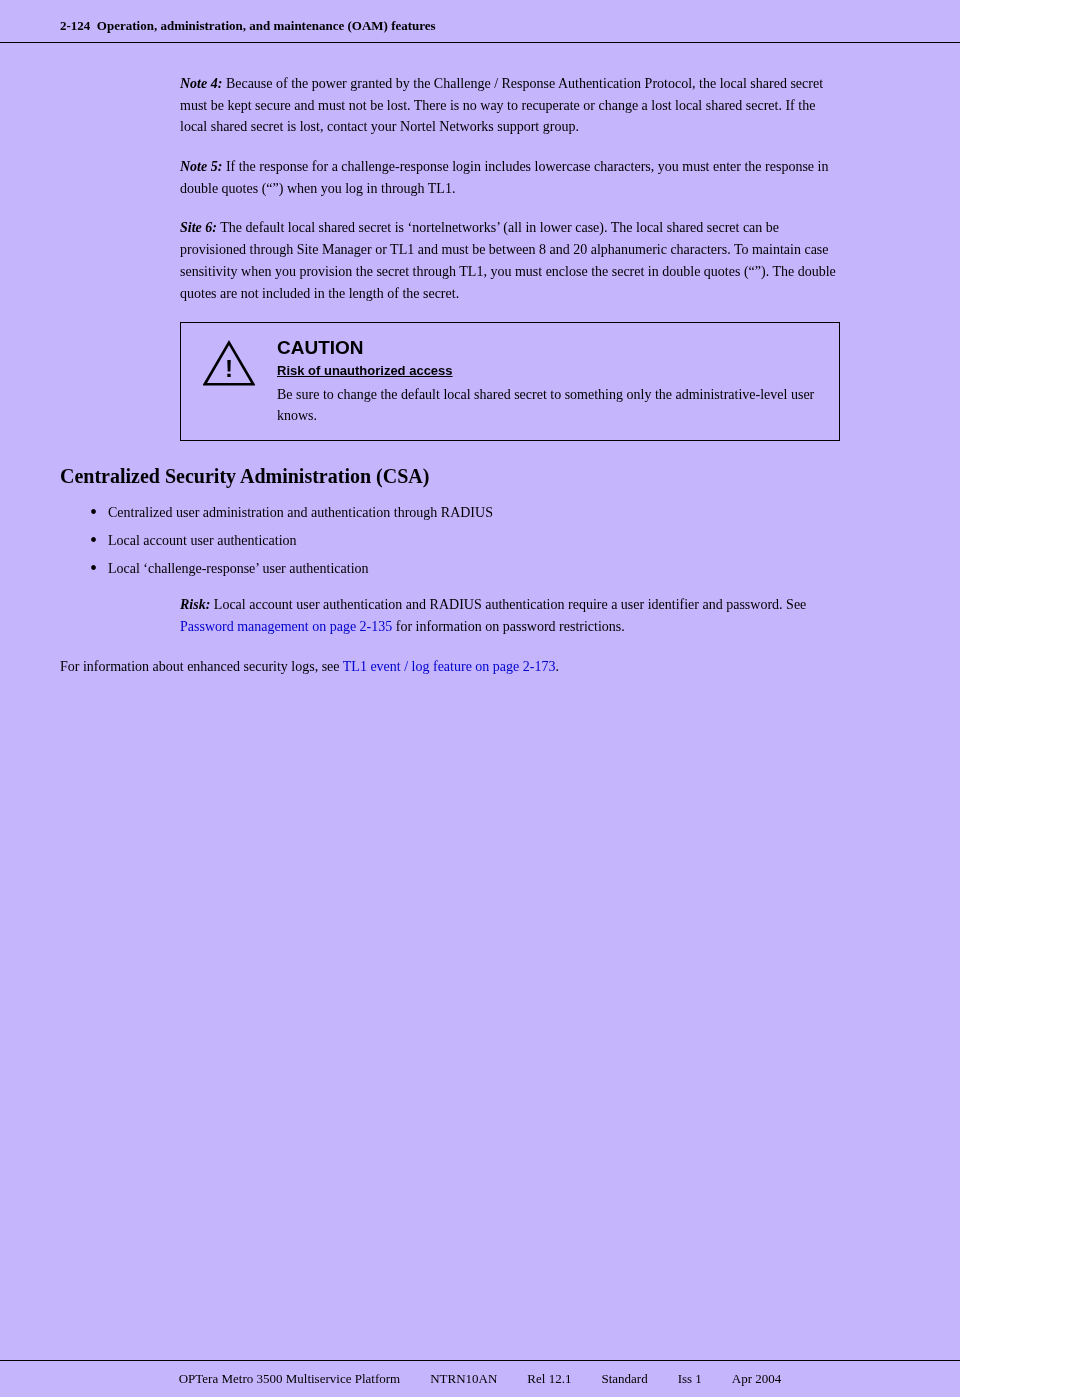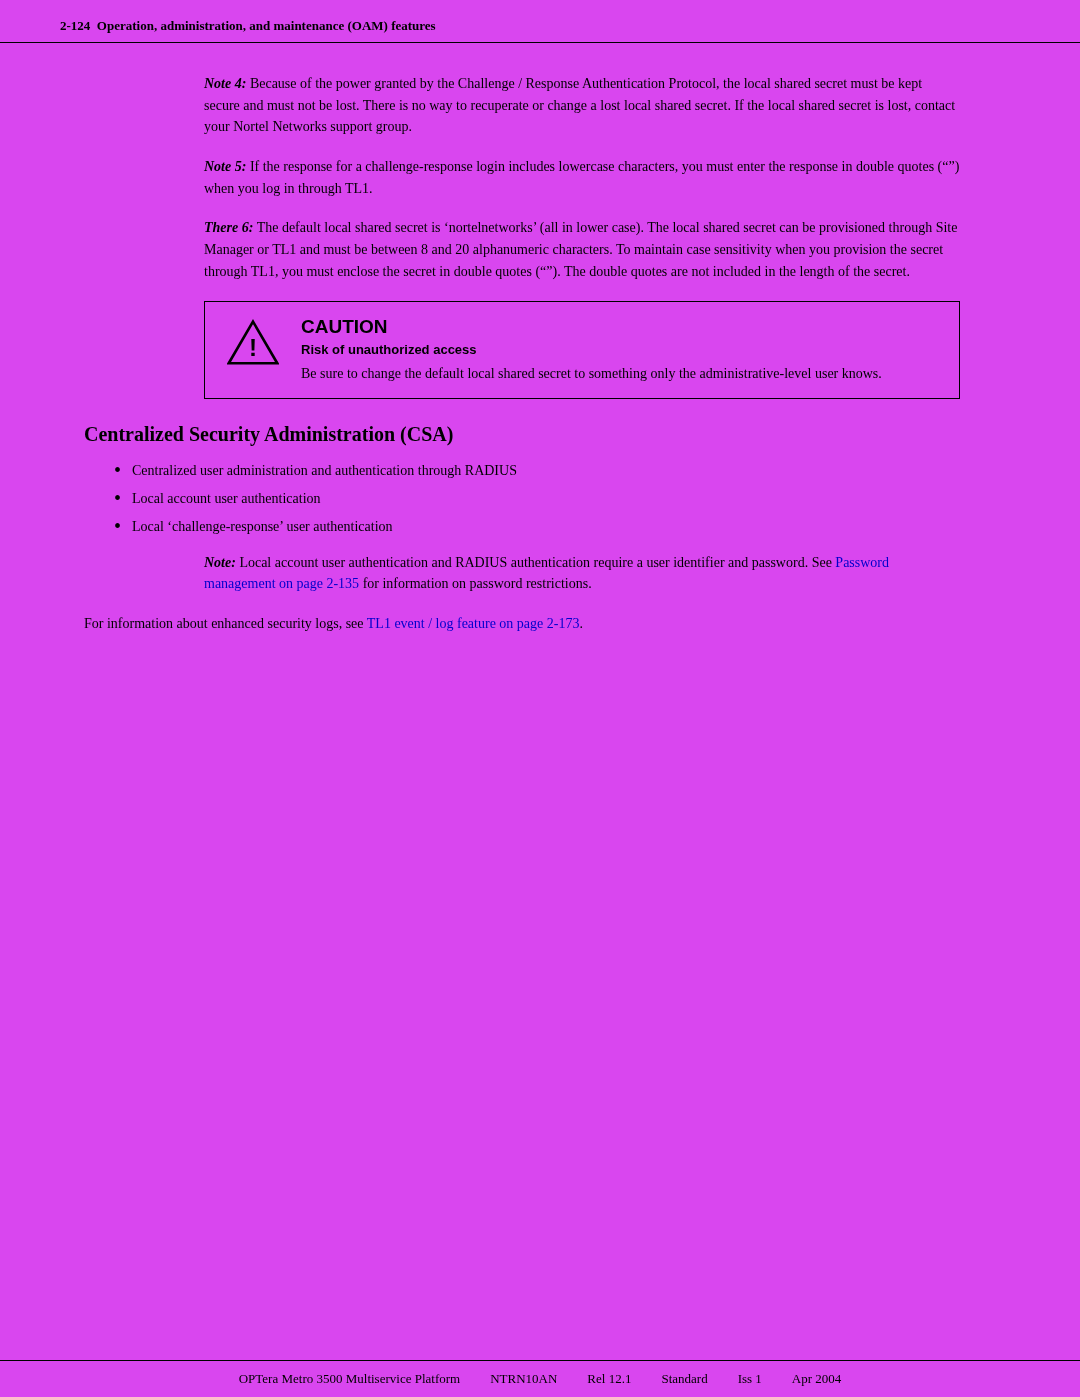--- a/index.html
+++ b/index.html
@@ -12,23 +12,23 @@
       background: #ffffff;
       font-family: "Times New Roman", Times, serif;
       font-size: 14px;
       color: #000000;
       width: 1080px;
       min-height: 1397px;
       position: relative;
     }
 
     .page {
-      width: 1080px;
+      width: 960px;
       min-height: 1397px;
-      background: #d946ef;
+      background: #c4b5fd;
       padding: 0;
       position: relative;
     }
 
     .header {
       border-bottom: 1px solid #000;
       padding: 18px 60px 8px 60px;
       display: flex;
       align-items: baseline;
     }
@@ -38,21 +38,21 @@
       color: #000;
       font-weight: bold;
     }
 
     .header-bold {
       font-weight: bold;
       font-size: 13px;
     }
 
     .content {
-      padding: 30px 60px 40px 84px;
+      padding: 30px 60px 40px 60px;
     }
 
     .indented-section {
       margin-left: 120px;
       margin-right: 60px;
     }
 
     .note-para {
       margin-bottom: 18px;
       line-height: 1.55;
@@ -96,20 +96,21 @@
       font-size: 19px;
       margin-bottom: 4px;
       font-family: Arial, sans-serif;
     }
 
     .caution-subtitle {
       font-weight: bold;
       font-size: 13px;
       margin-bottom: 6px;
       font-family: Arial, sans-serif;
+      text-decoration: underline;
     }
 
     .caution-text {
       font-size: 14px;
       line-height: 1.5;
     }
 
     .section-heading {
       font-weight: bold;
       font-size: 20px;
@@ -191,21 +192,21 @@
         <span class="note-bold">Note 4:</span>
         <span> Because of the power granted by the Challenge / Response Authentication Protocol, the local shared secret must be kept secure and must not be lost. There is no way to recuperate or change a lost local shared secret. If the local shared secret is lost, contact your Nortel Networks support group.</span>
       </p>
 
       <p class="note-para">
         <span class="note-bold">Note 5:</span>
         <span> If the response for a challenge-response login includes lowercase characters, you must enter the response in double quotes (“”) when you log in through TL1.</span>
       </p>
 
       <p class="note-para">
-        <span class="note-bold">There 6:</span>
+        <span class="note-bold">Site 6:</span>
         <span> The default local shared secret is ‘nortelnetworks’ (all in lower case). The local shared secret can be provisioned through Site Manager or TL1 and must be between 8 and 20 alphanumeric characters. To maintain case sensitivity when you provision the secret through TL1, you must enclose the secret in double quotes (“”). The double quotes are not included in the length of the secret.</span>
       </p>
 
       <div class="caution-box">
         <div class="caution-icon">
           <svg class="caution-triangle" viewBox="0 0 60 55" xmlns="http://www.w3.org/2000/svg">
             <polygon points="30,4 58,52 2,52" fill="none" stroke="#000" stroke-width="3"></polygon>
             <text x="30" y="44" text-anchor="middle" font-size="28" font-weight="bold" font-family="Arial, sans-serif" fill="#000">!</text>
           </svg>
         </div>
@@ -234,21 +235,21 @@
           <span class="bullet-text">Local account user authentication</span>
         </div>
         <div class="bullet-item">
           <span class="bullet-dot">•</span>
           <span class="bullet-text">Local ‘challenge-response’ user authentication</span>
         </div>
       </div>
 
       <div class="indented-section">
         <p class="note-para">
-          <span class="note-bold">Note:</span>
+          <span class="note-bold">Risk:</span>
           <span> Local account user authentication and RADIUS authentication require a user identifier and password. See </span><a class="link-blue" href="#">Password management on page 2-135</a><span> for information on password restrictions.</span>
         </p>
       </div>
 
       <p class="body-para">
         <span>For information about enhanced security logs, see </span><a class="link-blue" href="#">TL1 event / log feature on page 2-173</a><span>.</span>
       </p>
 
     </div>
 

